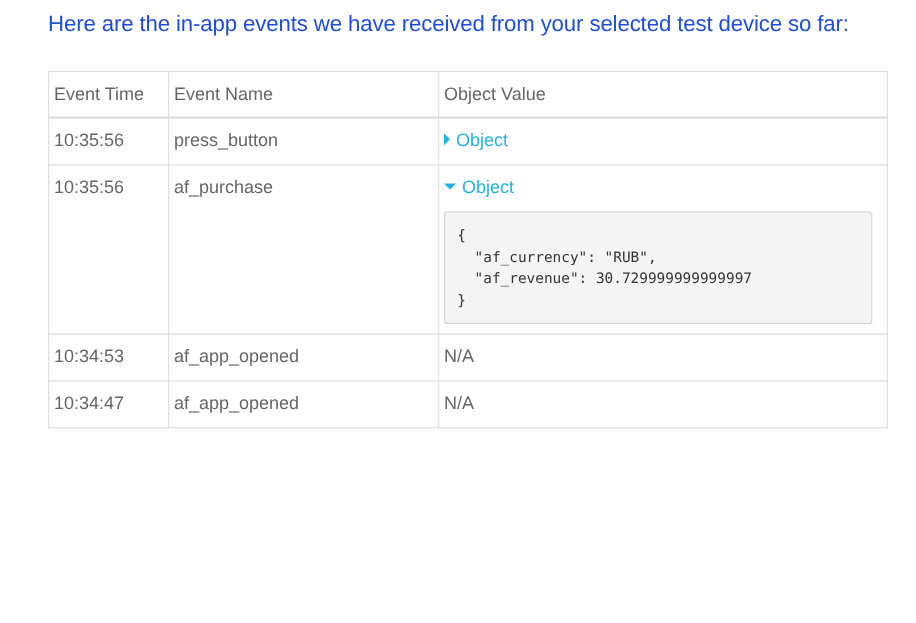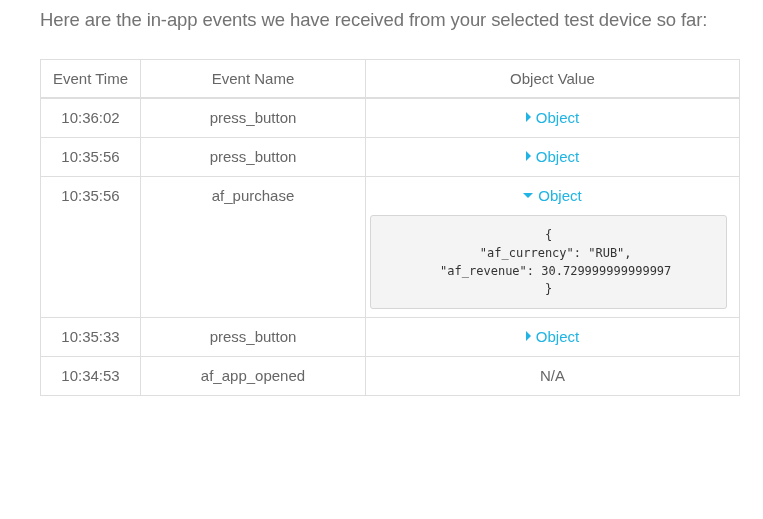--- a/index.html
+++ b/index.html
@@ -1,19 +1,19 @@
 <!DOCTYPE html>
 <html><head>
 <meta charset="utf-8">
 <style>
   html, body { margin:0; padding:0; background:#ffffff; }
   body { width:763px; height:519px; overflow:hidden; font-family:"Liberation Sans", sans-serif; color:#555; position:relative; }
-  .intro { position:absolute; left:40px; top:9px; font-size:18.5px; color:#737373; letter-spacing:-0.1px; }
+  .intro { position:absolute; left:40px; top:9px; font-size:18.5px; color:#1d4ed8; letter-spacing:-0.1px; }
   table { position:absolute; left:40px; top:59px; width:700px; border-collapse:collapse; font-size:15px; color:#666; }
-  th, td { border:1px solid #dedede; text-align:center; vertical-align:top; padding:0 4px; }
+  th, td { border:1px solid #dedede; text-align:left; vertical-align:top; padding:0 4px; }
   th { height:37px; font-weight:normal; vertical-align:middle; border-bottom:2px solid #dedede; }
   td { height:38px; line-height:38px; }
   col.c1 { width:100px; } col.c2 { width:225px; }
   .obj { color:#1fb4e3; cursor:pointer; }
   .tri { display:inline-block; width:0; height:0; margin-right:5px; vertical-align:middle; }
   .tri.right { border-top:5px solid transparent; border-bottom:5px solid transparent; border-left:5px solid #1fb4e3; position:relative; top:-2px; }
   .tri.down { border-left:5px solid transparent; border-right:5px solid transparent; border-top:5px solid #1fb4e3; position:relative; top:-2px; }
   .json { margin:0 0 8px 0; background:#f4f4f4; border:1px solid #d6d6d6; border-radius:3px; padding:10px 10px; font-family:"DejaVu Sans Mono", monospace; font-size:12px; line-height:18px; color:#333; white-space:pre; width:335px; }
   td.expanded { line-height:normal; padding-top:0; }
   td.expanded .obj { display:block; height:38px; line-height:38px; }
@@ -31,44 +31,39 @@
     </colgroup>
   <thead>
     <tr>
       <th>Event Time</th>
       <th>Event Name</th>
       <th>Object Value</th>
     </tr>
   </thead>
   <tbody>
     <tr>
-      <td>10:36:02</td>
-      <td>press_button</td>
-      <td><span class="obj"><span class="tri right"></span><span>Object</span></span></td>
-    </tr>
-    <tr>
       <td>10:35:56</td>
       <td>press_button</td>
       <td><span class="obj"><span class="tri right"></span><span>Object</span></span></td>
     </tr>
     <tr>
       <td>10:35:56</td>
       <td>af_purchase</td>
       <td class="expanded">
         <span class="obj"><span class="tri down"></span><span>Object</span></span>
         <div class="json">{
   "af_currency": "RUB",
   "af_revenue": 30.729999999999997
 }</div>
       </td>
     </tr>
     <tr>
-      <td>10:35:33</td>
-      <td>press_button</td>
-      <td><span class="obj"><span class="tri right"></span><span>Object</span></span></td>
+      <td>10:34:53</td>
+      <td>af_app_opened</td>
+      <td>N/A</td>
     </tr>
     <tr>
-      <td>10:34:53</td>
+      <td>10:34:47</td>
       <td>af_app_opened</td>
       <td>N/A</td>
     </tr>
   </tbody>
 </table>
 
 </body></html>

